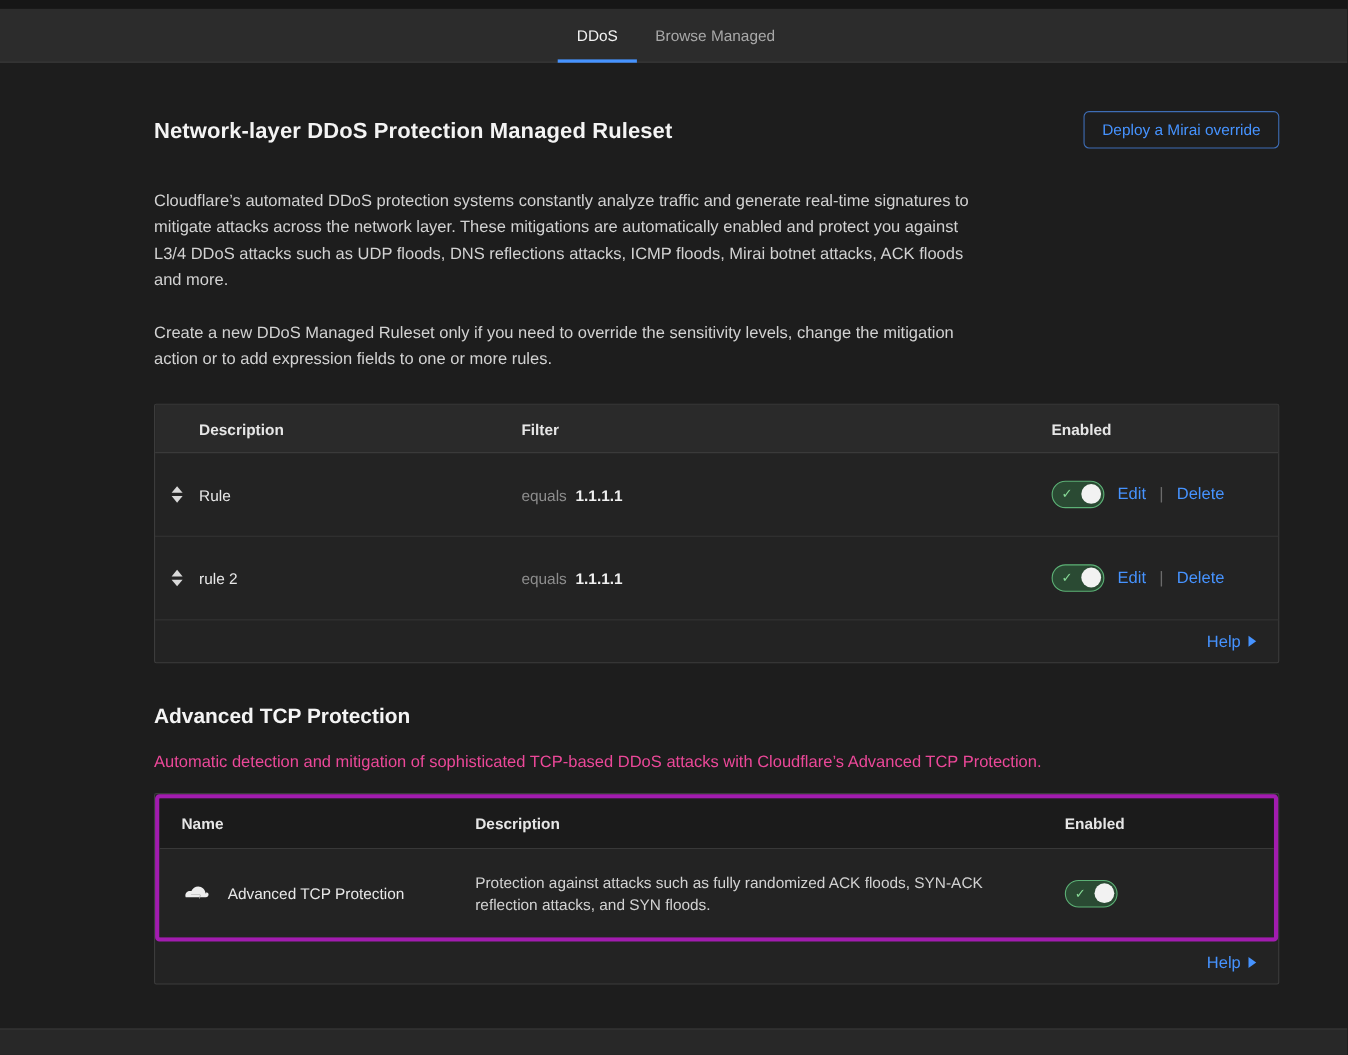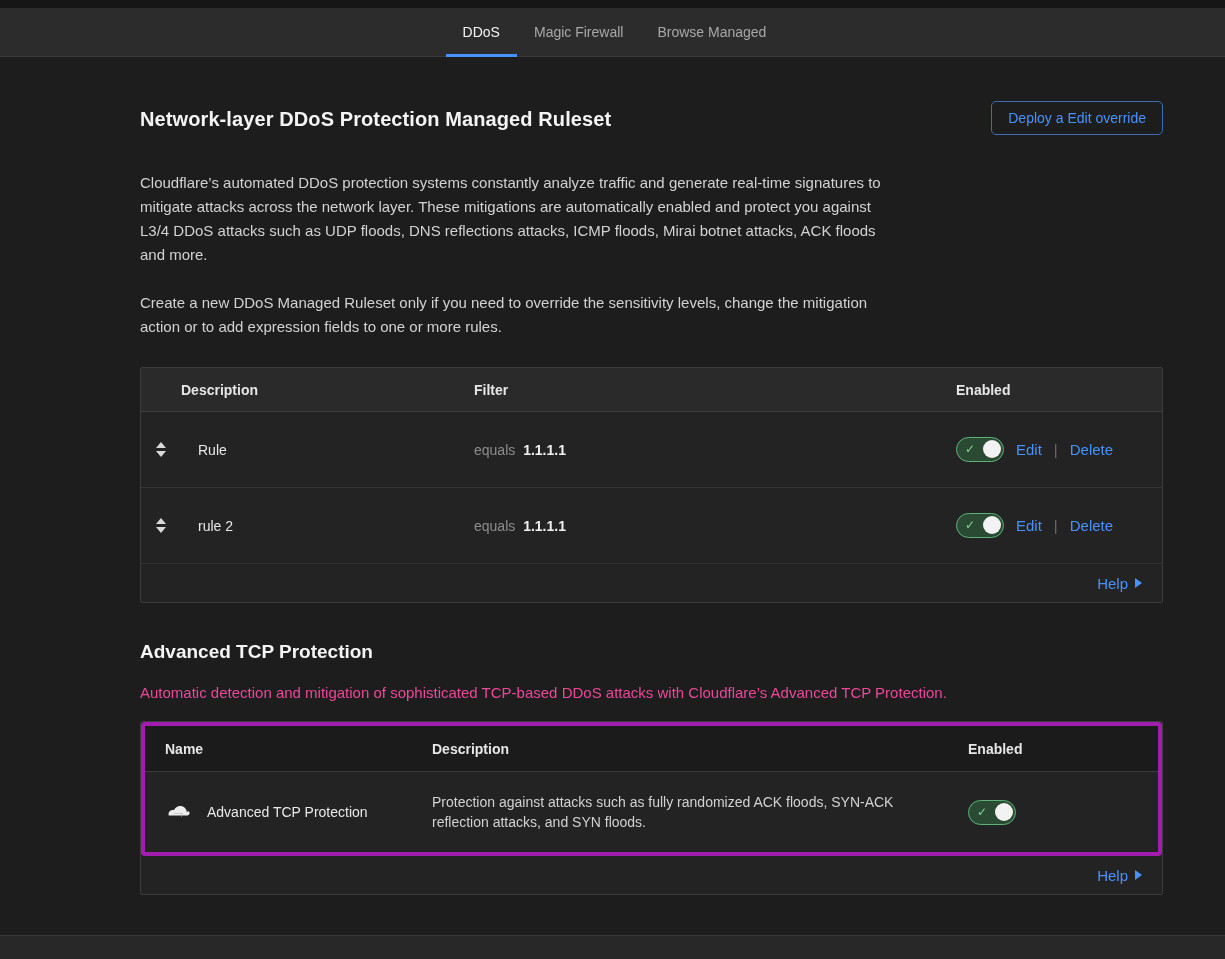--- a/index.html
+++ b/index.html
@@ -94,21 +94,21 @@
     grid-template-columns: 40px 293px 482px 1fr;
     align-items: center;
     height: 76px;
     border-bottom: 1px solid #343434;
     font-size: 14px;
   }
   .drag-cell { display: flex; justify-content: center; cursor: grab; }
   .drag-handle { display: flex; flex-direction: column; gap: 3px; align-items: center; padding: 4px; }
   .tri-up { width: 0; height: 0; border-left: 5px solid transparent; border-right: 5px solid transparent; border-bottom: 6px solid #d9d9d9; }
   .tri-down { width: 0; height: 0; border-left: 5px solid transparent; border-right: 5px solid transparent; border-top: 6px solid #d9d9d9; }
-  .desc-cell { color: #e8e8e8; font-size: 14px; margin-left: 17px; }
+  .desc-cell { color: #e8e8e8; font-size: 14px; }
   .filter-op { color: #8d8d8d; }
   .filter-val { color: #f0f0f0; font-weight: 700; margin-left: 4px; }
   .enabled-cell { display: flex; align-items: center; gap: 12px; }
 
   
   .toggle {
     position: relative;
     width: 48px;
     height: 25px;
     border-radius: 13px;
@@ -193,32 +193,29 @@
 </head>
 <body>
 
 <div class="top-strip"></div>
 
 <div class="navbar">
   <div class="nav-tab active">
     <span>DDoS</span>
   </div>
   <div class="nav-tab">
-    <span>Magic Firewall</span>
-  </div>
-  <div class="nav-tab">
     <span>Browse Managed</span>
   </div>
 </div>
 
 <div class="content">
 
   <div class="section-head">
     <h1 class="page-title">Network-layer DDoS Protection Managed Ruleset</h1>
-    <button class="deploy-btn">Deploy a Edit override</button>
+    <button class="deploy-btn">Deploy a Mirai override</button>
   </div>
 
   <p class="para">Cloudflare’s automated DDoS protection systems constantly analyze traffic and generate real-time signatures to mitigate attacks across the network layer. These mitigations are automatically enabled and protect you against L3/4 DDoS attacks such as UDP floods, DNS reflections attacks, ICMP floods, Mirai botnet attacks, ACK floods and more.</p>
   <p class="para">Create a new DDoS Managed Ruleset only if you need to override the sensitivity levels, change the mitigation action or to add expression fields to one or more rules.</p>
 
   <div class="table">
     <div class="t-header t1-header">
       <div class="hcell">Description</div>
       <div class="hcell">Filter</div>
       <div class="hcell">Enabled</div>

